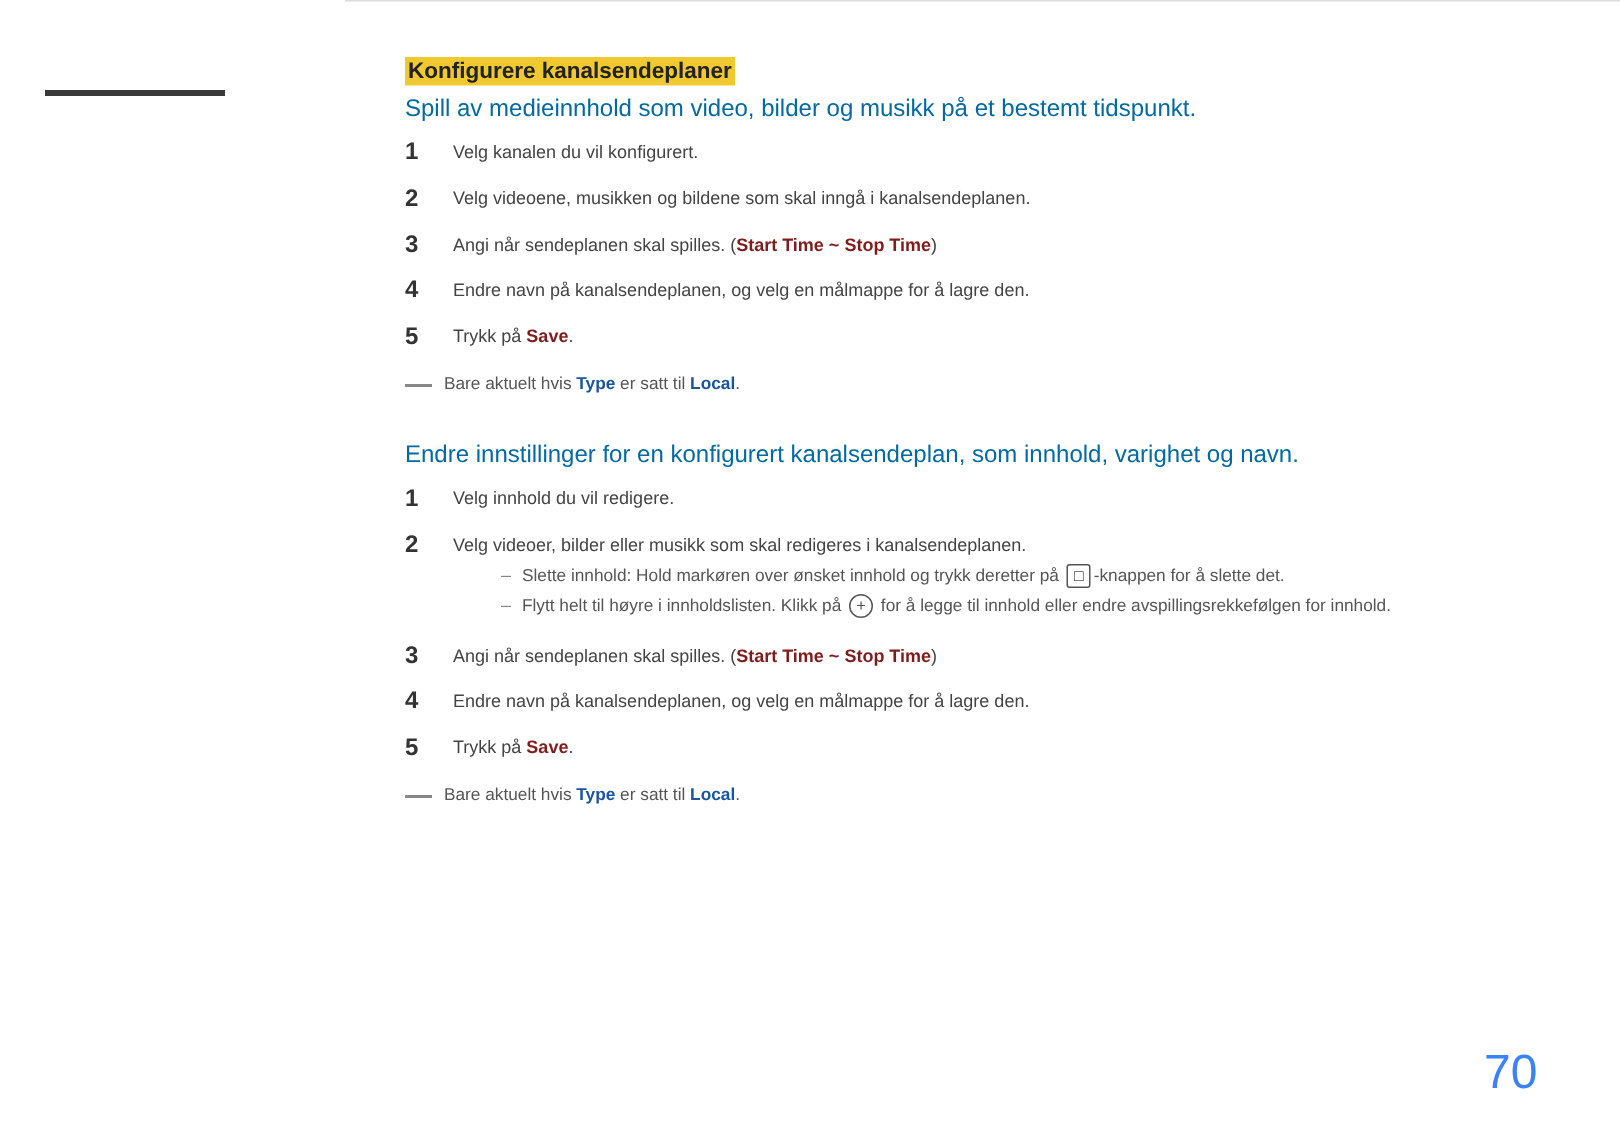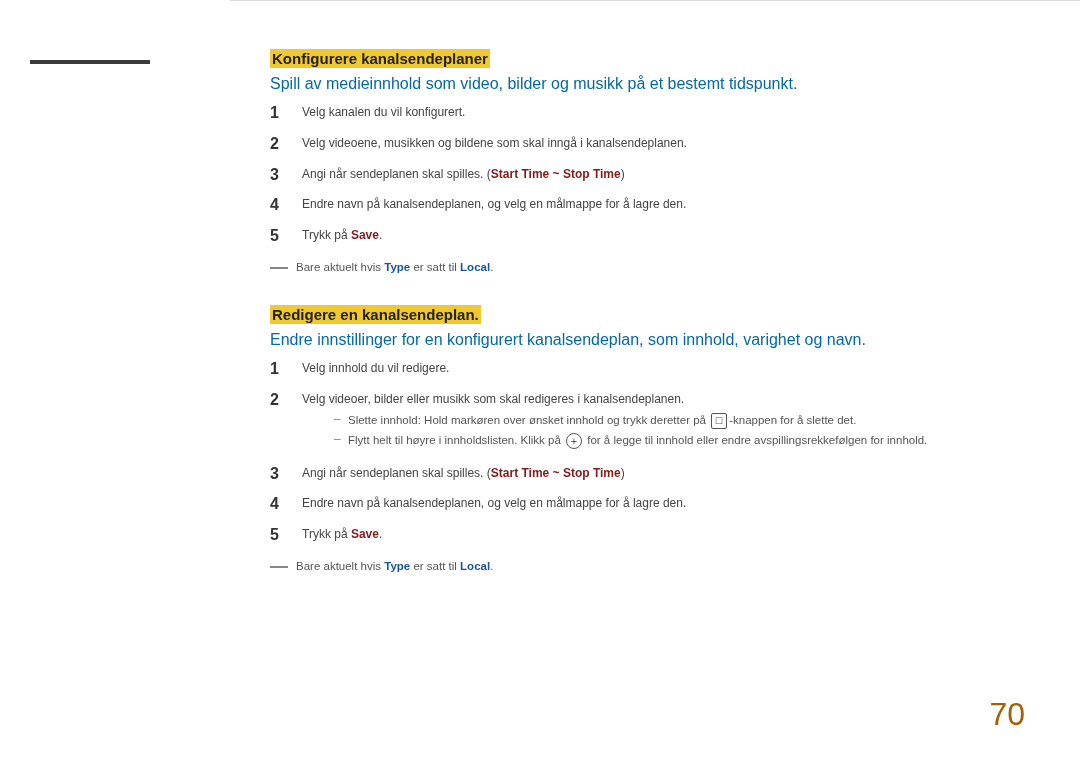--- a/index.html
+++ b/index.html
@@ -30,21 +30,20 @@
       margin-top: 20px;
     }
     .content-area {
       flex: 1;
       padding: 38px 55px 38px 40px;
       border-top: 1px solid #ddd;
       overflow: hidden;
     }
     .section {
       margin-bottom: 30px;
-      margin-top: 11px;
     }
     .section-title {
       display: inline;
       font-size: 15px;
       font-weight: bold;
       color: #222;
       background-color: #f0c930;
       padding: 1px 2px;
     }
     .section-intro {
@@ -144,21 +143,21 @@
       height: 2px;
       background: #888;
       margin-right: 8px;
       flex-shrink: 0;
     }
     .page-number {
       position: absolute;
       bottom: 30px;
       right: 55px;
       font-size: 32px;
-      color: #a16207;
+      color: #3b82f6;
       font-weight: 300;
     }
   </style>
 </head>
 <body>
 
 <div class="page-container">
   <div class="left-sidebar">
     <div class="sidebar-bar"></div>
   </div>
@@ -199,23 +198,20 @@
         </li>
       </ol>
 
       <div class="footnote">
         <span class="footnote-dash"></span>
         <span class="note-text">Bare aktuelt hvis <span class="highlight-blue">Type</span> er satt til <span class="highlight-blue">Local</span>.</span>
       </div>
     </div>
 
     <div class="section">
-      <div>
-        <span class="section-title">Redigere en kanalsendeplan.</span>
-      </div>
       <p class="section-intro">Endre innstillinger for en konfigurert kanalsendeplan, som innhold, varighet og navn.</p>
 
       <ol class="steps-list">
 
         <li class="step-item">
           <span class="step-number">1</span>
           <span class="step-text">Velg innhold du vil redigere.</span>
         </li>
 
         <li class="step-item">

